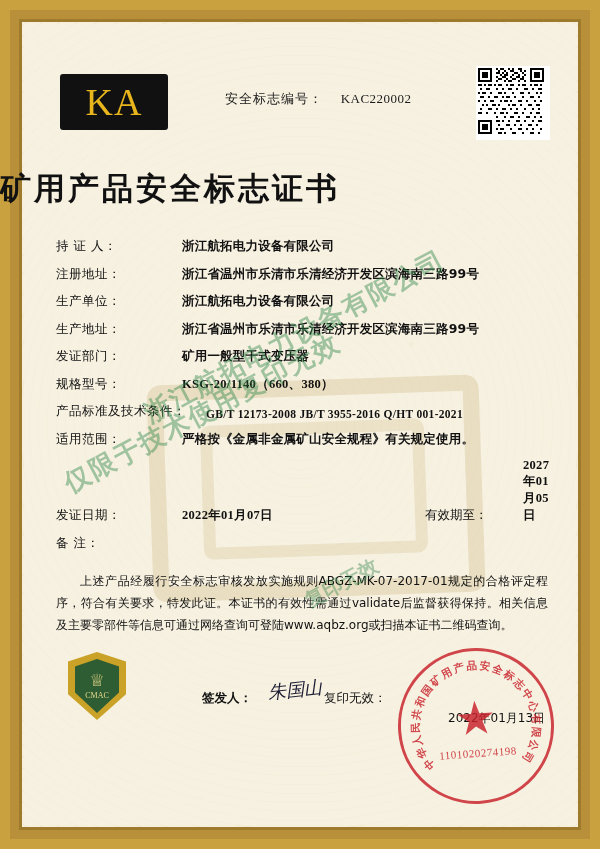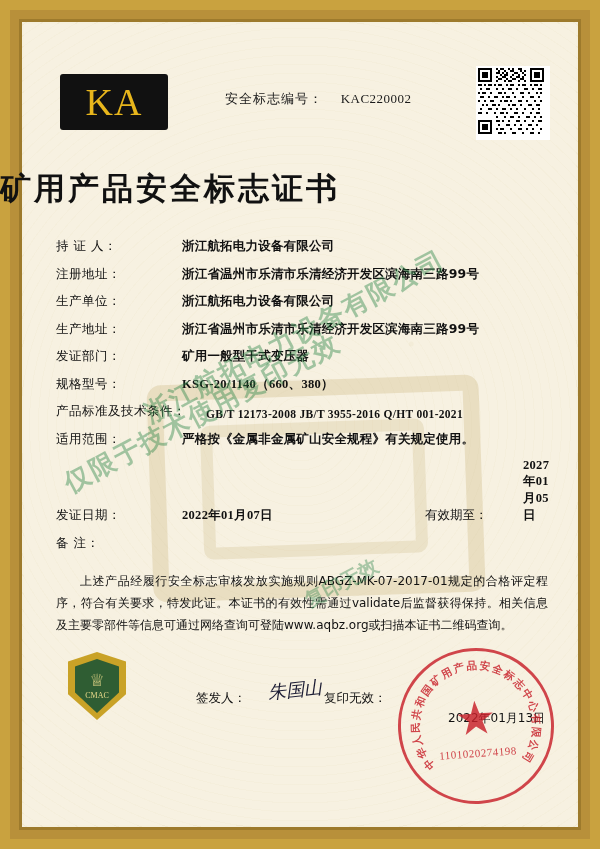--- a/index.html
+++ b/index.html
@@ -227,21 +227,21 @@
   .sig-row {
     position: absolute;
     left: 56px;
     top: 682px;
     width: 492px;
     height: 40px;
     font-size: 12.5px;
     font-family: "DejaVu Sans", sans-serif;
     color: #111;
   }
-  .sig-issuer { position: absolute; left: 140px; top: 8px; }
+  .sig-issuer { position: absolute; left: 146px; top: 8px; font-weight: bold; }
   .sig-dept   { position: absolute; left: 268px; top: 8px; }
   .hand {
     position: absolute;
     left: 212px;
     top: -4px;
     font-family: "Liberation Serif", serif;
     font-size: 18px;
     color: #1b1b33;
     transform: rotate(-6deg);
     font-style: italic;

